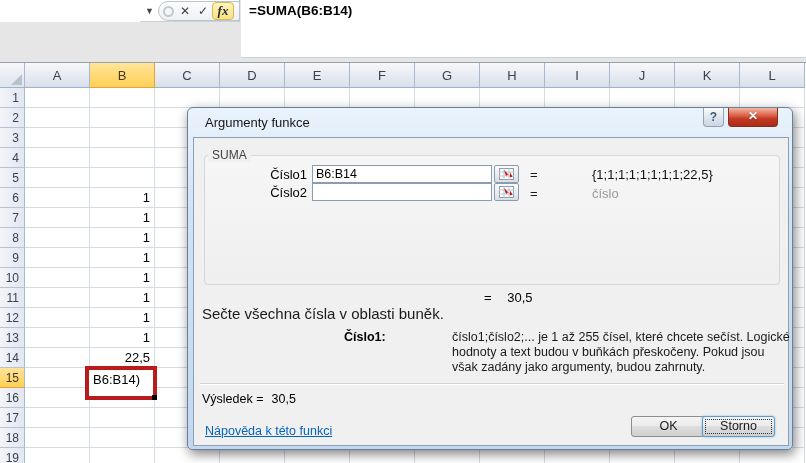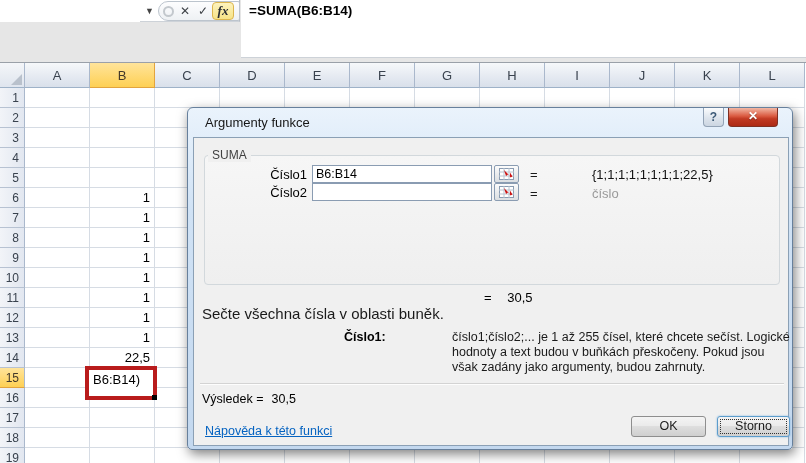--- a/index.html
+++ b/index.html
@@ -104,21 +104,21 @@
          border-top:1px solid #d3d3d3; border-bottom:1px solid #fdfdfd; }
   #resultline { position:absolute; left:8px; top:254px; font-size:12.5px; }
   #resultval { margin-left:8px; }
   #helplink { position:absolute; left:11px; top:286px; font-size:12.5px;
               color:#0563c1; text-decoration:underline; }
   .dlgbtn { position:absolute; top:278px; height:21px; border:1px solid #8e8e8e; border-radius:3px;
             background:linear-gradient(#f4f4f4,#ebebeb 45%,#dedede 50%,#cfcfcf);
             font-size:12.5px; text-align:center; line-height:19px; color:#1a1a1a; }
   #okbtn { left:426px; width:75px;margin-left:11px; }
   #stornobtn { left:508px; width:73px; border-color:#5c9ccc;
-               box-shadow:0 0 2px #7ab1dd;margin-left:15px; }
+               box-shadow:0 0 2px #7ab1dd; }
   #stornobtn::after { content:""; position:absolute; left:2px; top:2px; right:2px; bottom:2px;
                       border:1px dotted #333; }
 </style>
 </head>
 <body>
 
 <div id="app">
 
   <div id="fbar">
     <div id="namerow">

